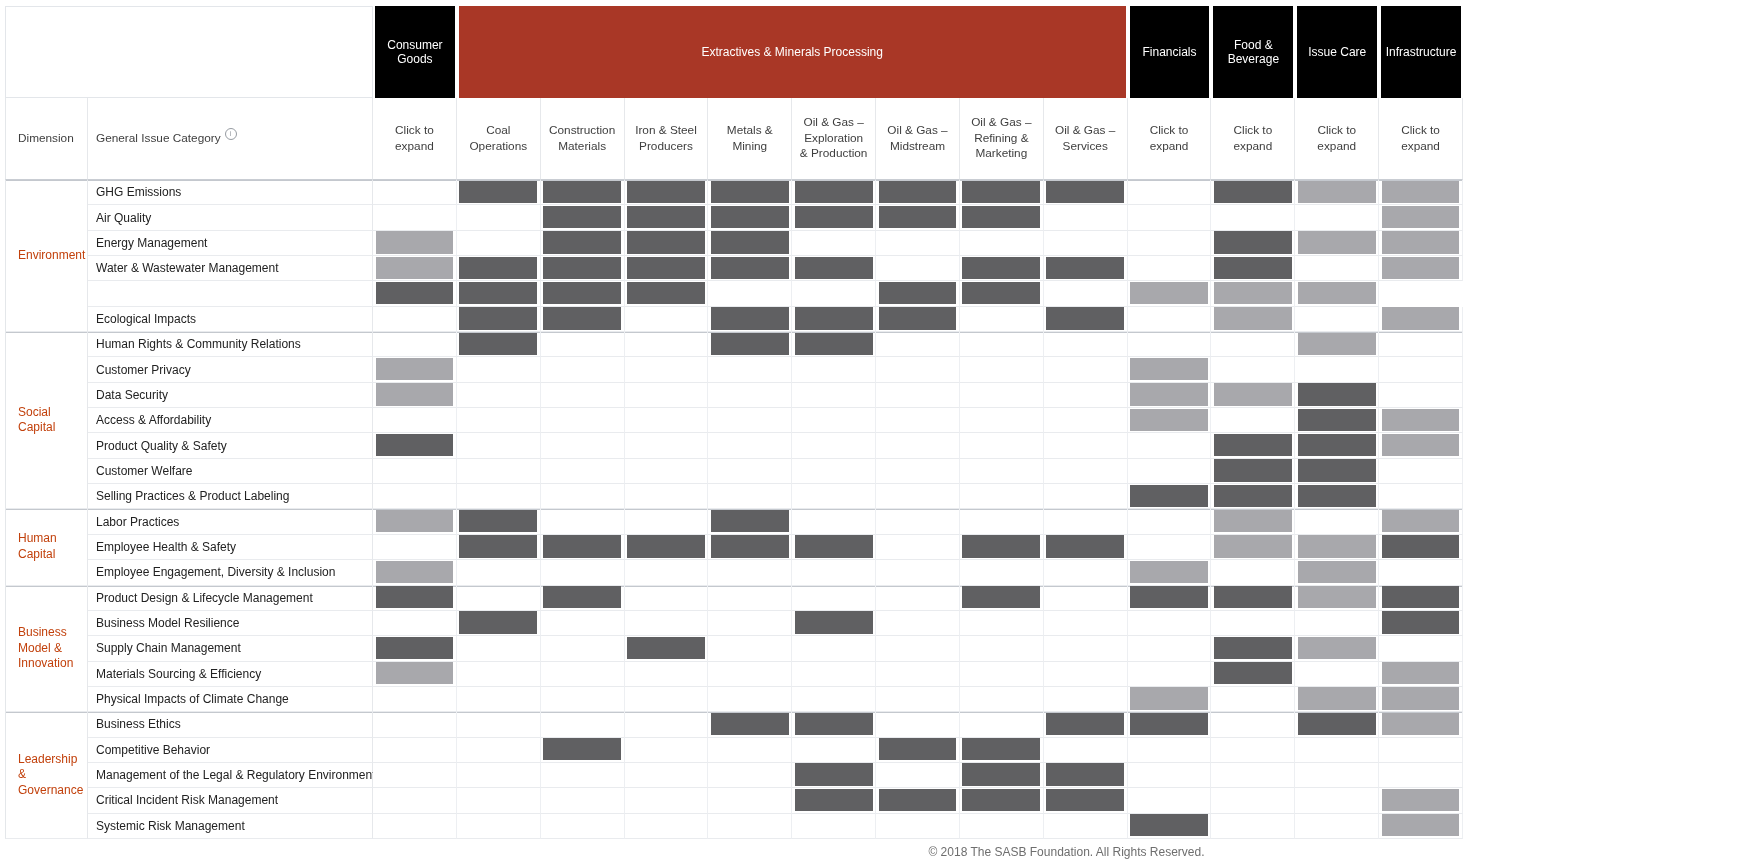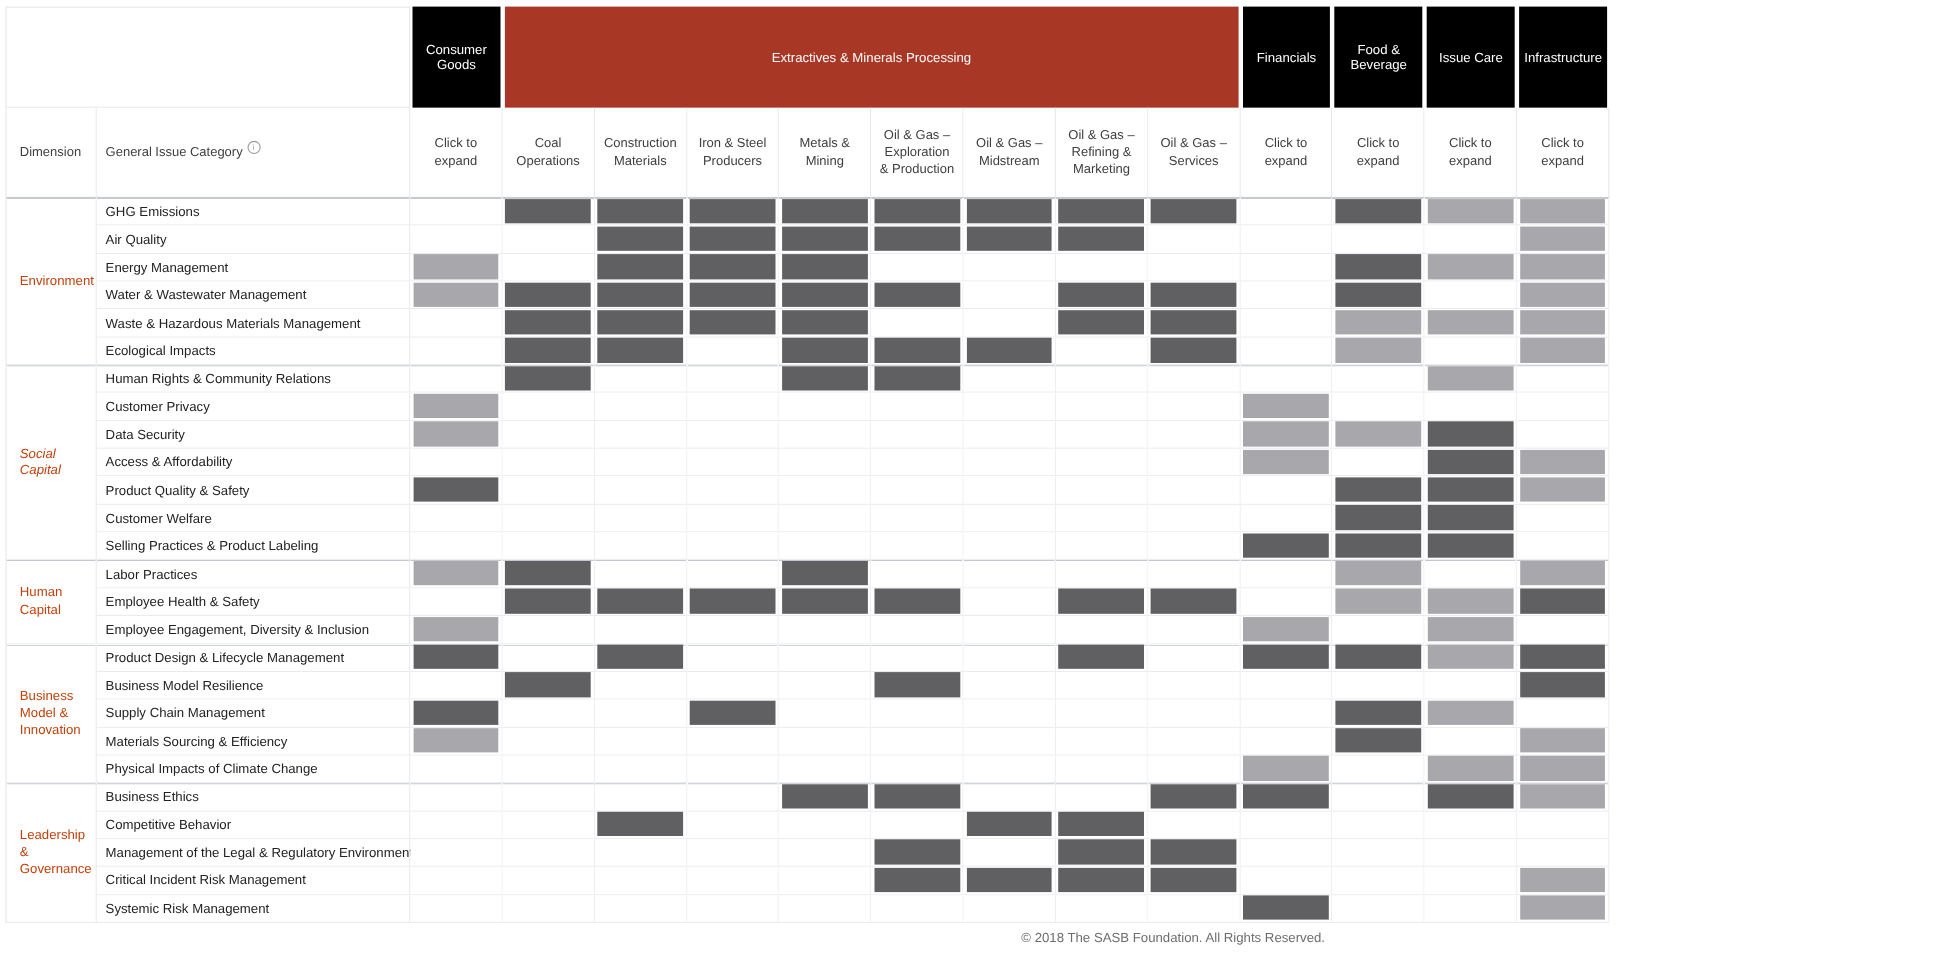--- a/index.html
+++ b/index.html
@@ -197,21 +197,20 @@
         <div class="fill dark" style="background: rgb(96, 96, 98);"></div>
       </div>
       <div class="cell"></div>
       <div class="cell">
         <div class="fill dark" style="background: rgb(96, 96, 98);"></div>
       </div>
       <div class="cell"></div>
       <div class="cell">
         <div class="fill light" style="background: rgb(168, 168, 172);"></div>
       </div>
-      <div class="labelcell">Waste &amp; Hazardous Materials Management</div>
       <div class="cell"></div>
       <div class="cell">
         <div class="fill dark" style="background: rgb(96, 96, 98);"></div>
       </div>
       <div class="cell">
         <div class="fill dark" style="background: rgb(96, 96, 98);"></div>
       </div>
       <div class="cell">
         <div class="fill dark" style="background: rgb(96, 96, 98);"></div>
       </div>
@@ -259,21 +258,21 @@
         <div class="fill dark" style="background: rgb(96, 96, 98);"></div>
       </div>
       <div class="cell"></div>
       <div class="cell">
         <div class="fill light" style="background: rgb(168, 168, 172);"></div>
       </div>
       <div class="cell"></div>
       <div class="cell">
         <div class="fill light" style="background: rgb(168, 168, 172);"></div>
       </div>
-      <div class="dimcell grp" style="grid-row: span 7; font-style: italic;">Social Capital</div>
+      <div class="dimcell grp" style="grid-row: span 7;">Social Capital</div>
       <div class="labelcell grp">Human Rights &amp; Community Relations</div>
       <div class="cell grp"></div>
       <div class="cell grp">
         <div class="fill dark" style="background: rgb(96, 96, 98);"></div>
       </div>
       <div class="cell grp"></div>
       <div class="cell grp"></div>
       <div class="cell grp">
         <div class="fill dark" style="background: rgb(96, 96, 98);"></div>
       </div>

